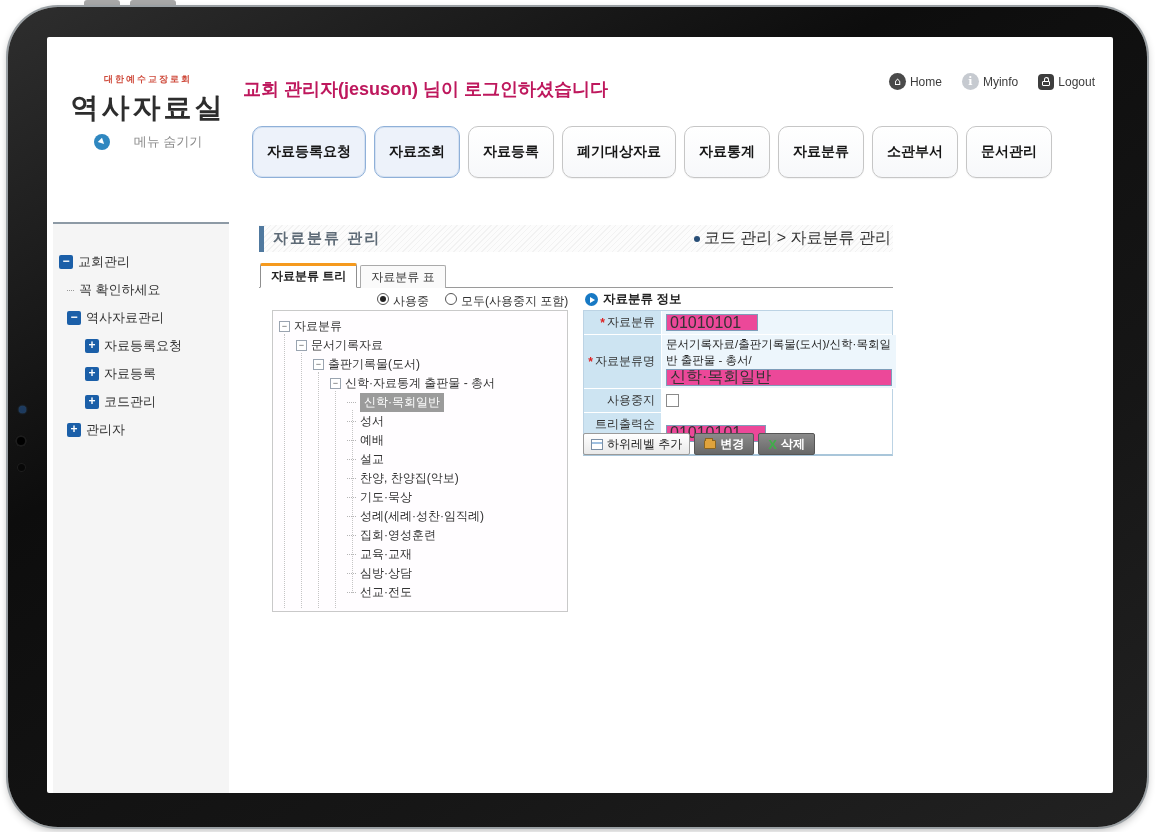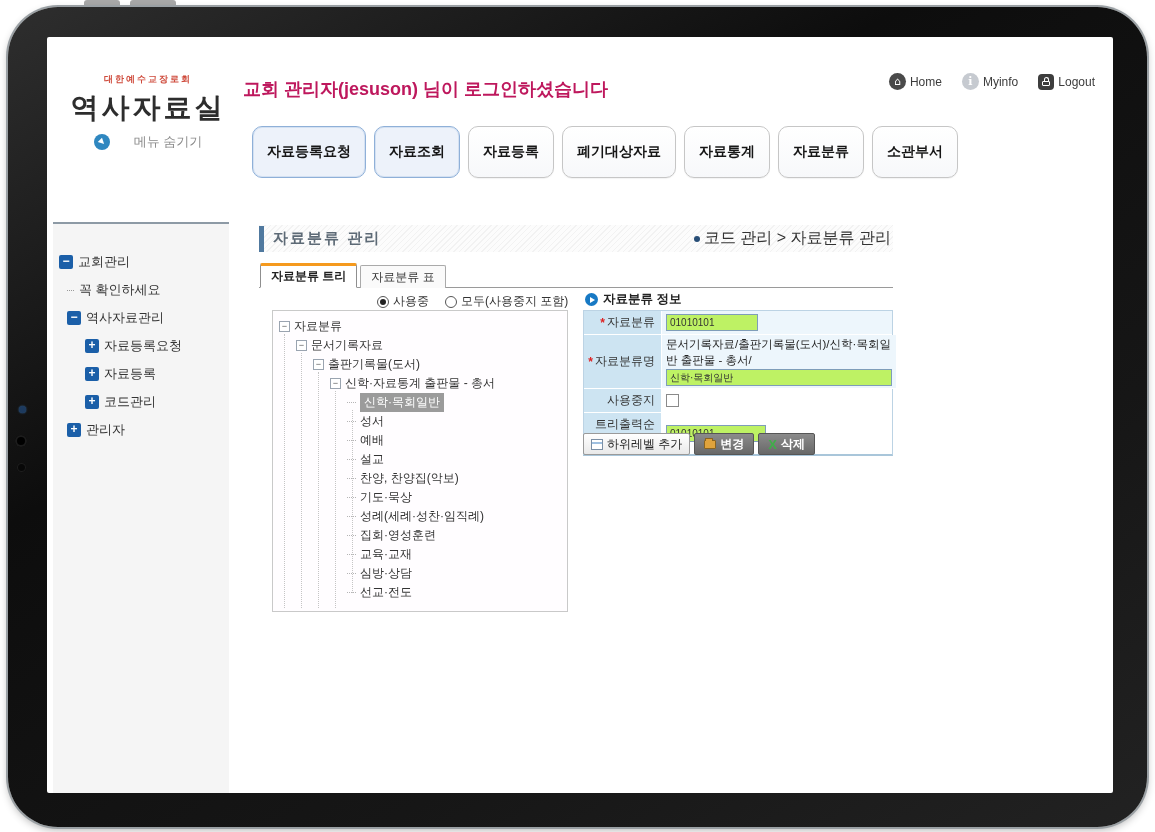--- a/index.html
+++ b/index.html
@@ -68,21 +68,21 @@
   .breadcrumb { margin-left:auto; margin-right:2px; display:flex; align-items:center; gap:4px; font-size:16px; color:#333; }
   .crumb-dot { width:6px; height:6px; border-radius:50%; background:#274d76; }
   
   .content-tabs { position:absolute; left:213px; top:226px; display:flex; align-items:flex-end; z-index:2; }
   .ctab { padding:0 10px; display:flex; align-items:center; font-size:12px; cursor:pointer; border-radius:2px 2px 0 0; white-space:nowrap; }
   .ctab.active { height:25px; border:1px solid #8f8f8f; border-top:3px solid #f59a1e; border-bottom:1px solid #fff; background:#fff; font-weight:bold; color:#222; }
   .ctab.inactive { height:23px; border:1px solid #aaa; border-bottom:none; background:#fafafa; color:#333; margin-left:3px; }
   .tabs-underline { position:absolute; left:212px; top:250px; width:634px; height:1px; background:#9a9a9a; }
   
   .filter { position:absolute; left:330px; top:256px; display:flex; gap:16px; align-items:center; font-size:12px; color:#333; }
-  .radio { display:flex; align-items:center; gap:4px; cursor:pointer; }
+  .radio { display:flex; align-items:flex-start; gap:4px; cursor:pointer; }
   .radio-circle { width:12px; height:12px; border:1px solid #555; border-radius:50%; background:#fff; position:relative; flex:none; }
   .radio-circle.on::after { content:""; position:absolute; left:2px; top:2px; width:6px; height:6px; background:#222; border-radius:50%; }
   .info-title { position:absolute; left:538px; top:254px; display:flex; align-items:center; gap:5px; font-size:12.5px; font-weight:bold; color:#222; }
   .info-title-icon { width:13px; height:13px; border-radius:50%; background:#1779c4; position:relative; flex:none; }
   .info-title-icon::after { content:""; position:absolute; left:5px; top:3.5px; border-left:5px solid #fff; border-top:3px solid transparent; border-bottom:3px solid transparent; }
   
   .tree-panel { position:absolute; left:225px; top:273px; width:296px; height:302px; border:1px solid #c9c9c9; background:#fffdff; overflow:hidden; }
   .tnode { position:relative; height:19px; display:flex; align-items:center; font-size:12px; color:#333; cursor:pointer; white-space:nowrap; }
   .tnode .box { width:11px; height:11px; border:1px solid #9aa4b0; background:#fff; color:#555; font-size:9px; line-height:9px; text-align:center; margin-right:4px; flex:none; }
   .tnode .leafdash { width:9px; border-top:1px dotted #b5b5b5; margin-right:4px; flex:none; }
@@ -95,21 +95,21 @@
   .g2 { left:45px; top:61px;  height:236px; }
   .g3 { left:62px; top:80px;  height:217px; }
   .g4 { left:79px; top:99px;  height:183px; }
   
   .info-form { position:absolute; left:536px; top:273px; width:310px; border:1px solid #bcd3e4; border-bottom:2px solid #a9c6da; }
   .frow { display:grid; grid-template-columns:78px 1fr; }
   .fcell-label { background:#cde4f2; border-bottom:1px solid #fff; border-right:1px solid #fff; padding:3px 6px 3px 2px; font-size:12px; color:#333; text-align:right; display:flex; align-items:center; justify-content:flex-end; gap:2px; }
   .fcell-value { background:#edf6fc; border-bottom:1px solid #fff; padding:2px 4px; font-size:11.5px; color:#222; display:flex; flex-wrap:wrap; align-items:center; }
   .frow.plain .fcell-value { background:#fff; }
   .req { color:#d22; font-weight:bold; }
-  .tx-input { border:1px solid #7f9db9; background:#bef264; height:17px; font-size:10px; color:#333; padding:0 3px; font-family:"Liberation Sans","DejaVu Sans",sans-serif; }
+  .tx-input { border:1px solid #7f9db9; background:#ec4899; height:17px; font-size:16px; color:#333; padding:0 3px; font-family:"Liberation Sans","DejaVu Sans",sans-serif; }
   .w-code { width:92px; }
   .w-name { width:226px; margin-top:1px; }
   .w-order { width:100px; }
   .path-text { width:100%; line-height:1.35; word-break:break-all; }
   .chk { width:13px; height:13px; border:1px solid #8a8a8a; background:#fff; display:inline-block; }
   
   .form-actions { position:absolute; left:536px; top:396px; width:310px; display:flex; gap:4px; padding-right:42px; }
   .btn-light { display:flex; align-items:center; gap:4px; padding:2px 7px; font-size:12px; color:#222; background:linear-gradient(#ffffff,#e9e9e9); border:1px solid #9a9a9a; border-radius:2px; cursor:pointer; height:22px; }
   .btn-dark { display:flex; align-items:center; gap:4px; padding:2px 9px; font-size:12px; font-weight:bold; color:#fff; background:linear-gradient(#8b8b8b,#686868); border:1px solid #565656; border-radius:2px; cursor:pointer; height:22px; }
   .icon-grid { width:12px; height:11px; border:1px solid #7b8fa5; background:#fff; position:relative; flex:none; }
@@ -159,20 +159,21 @@
     </div>
 
     <div class="nav-tabs">
       <div class="nav-tab hl">자료등록요청</div>
       <div class="nav-tab hl">자료조회</div>
       <div class="nav-tab">자료등록</div>
       <div class="nav-tab">폐기대상자료</div>
       <div class="nav-tab">자료통계</div>
       <div class="nav-tab">자료분류</div>
       <div class="nav-tab">소관부서</div>
+      <div class="nav-tab">문서관리</div>
     </div>
 
     <div class="sidebar">
       <div class="pad"></div>
       <div class="side-item side-lvl0">
         <span class="tree-btn">−</span>
         <span>교회관리</span>
       </div>
       <div class="side-item side-lvl1">
         <span class="side-dash"></span>

